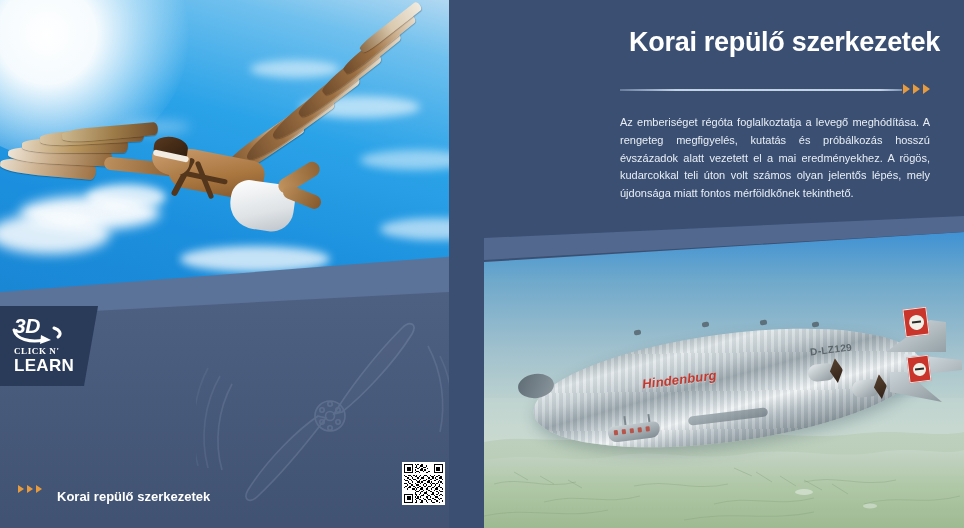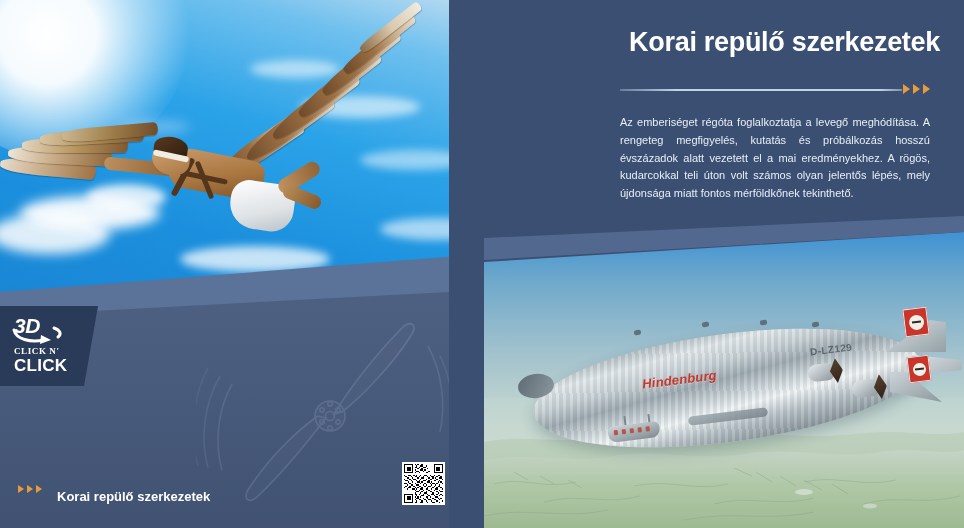--- a/index.html
+++ b/index.html
@@ -208,21 +208,21 @@
     <div class="logo-tab">
       <div class="logo-3d">3D</div>
       <div class="arrow-curve">
         <svg width="56" height="18" viewBox="0 0 56 18" fill="none">
           <path d="M4 4 C6 13 20 17 34 14" stroke="#ffffff" stroke-width="3" stroke-linecap="round"></path>
           <path d="M31 9 L41 14 L30 18 Z" fill="#ffffff"></path>
           <path d="M44 2 C50 4 52 8 48 11" stroke="#ffffff" stroke-width="3" stroke-linecap="round"></path>
         </svg>
       </div>
       <div class="logo-click">CLICK N'</div>
-      <div class="logo-learn">CLICK</div>
+      <div class="logo-learn">LEARN</div>
     </div>
 
     <div class="tri-row" style="left:18px;bottom:35px;">
       <span class="tri sm"></span>
       <span class="tri sm"></span>
       <span class="tri sm"></span>
     </div>
     <div class="footer-title">Korai repülő szerkezetek</div>
 
     <div class="qr">

